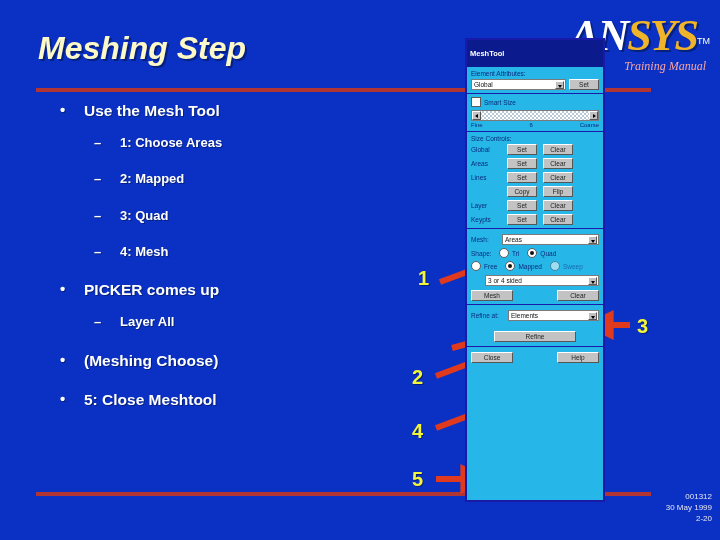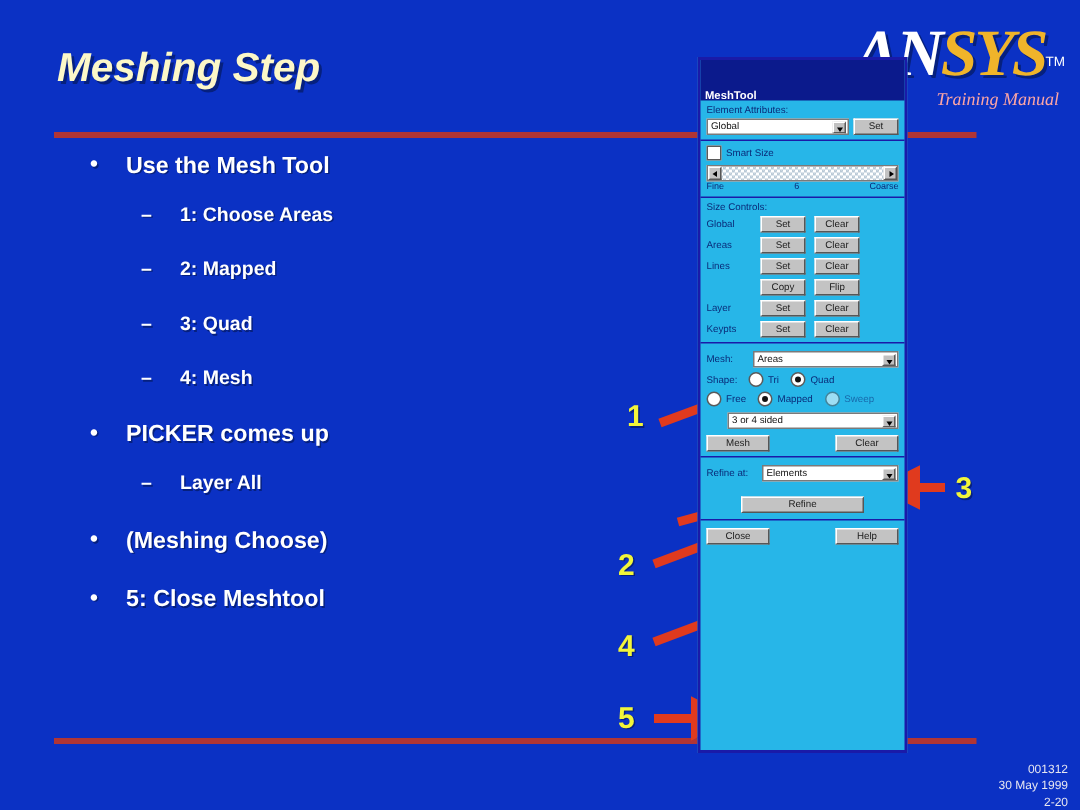--- a/index.html
+++ b/index.html
@@ -7,21 +7,21 @@
     width:720px;height:540px;overflow:hidden;
     background:#0b31c4;
     font-family:"Liberation Sans", sans-serif;
     position:relative;
   }
   .slide{position:absolute;inset:0;background:#0b31c4;}
 
   
   .title{
     position:absolute;left:38px;top:30px;
-    font-size:27px;font-weight:bold;font-style:italic;
+    font-size:32px;font-weight:bold;font-style:italic;
     color:#fcf8c8;letter-spacing:0px;
     text-shadow:2px 2px 0 #06207e;
     white-space:nowrap;
   }
 
   
   .rule{position:absolute;left:36px;width:615px;height:4px;background:#b03535;}
   .rule.top{top:88px;}
   .rule.bottom{top:492px;}
 
@@ -52,36 +52,36 @@
   .sidetitle{
     position:absolute;right:-2px;top:96px;
     width:360px;height:24px;
     transform:rotate(90deg);transform-origin:right top;
     right:26px;
     font-size:13.5px;font-weight:bold;font-style:italic;color:#ffffff;
     white-space:nowrap;text-shadow:1px 1px 0 #06207e;
   }
 
   
-  .footer{position:absolute;right:8px;top:508px;text-align:right;
+  .footer{position:absolute;right:8px;top:492px;text-align:right;
     font-size:8px;color:#e6e6f0;line-height:1.35;font-family:"Liberation Sans",sans-serif;}
 
   
   .callout{position:absolute;color:#f2f53a;font-size:20px;font-weight:bold;
     text-shadow:1px 1px 0 #06207e;}
 
   
   .dlg{
     position:absolute;left:465px;top:38px;width:140px;height:464px;
     background:#27b6e8;border:2px solid #1a1aa8;
     box-sizing:border-box;
     font-family:"Liberation Sans",sans-serif;
   }
   .dlg .tbar{height:27px;background:#0b1a8c;color:#fff;font-size:7.5px;
-    font-weight:bold;padding:19px 0 0 3px;box-sizing:border-box;}
+    font-weight:bold;padding:9px 0 0 3px;box-sizing:border-box;}
   .sec{border-bottom:1px solid #1a1aa8;padding:3px 4px;box-sizing:border-box;}
   .lbl{font-size:6.5px;color:#0a2c7a;}
   .row{display:flex;align-items:center;gap:3px;margin-top:2px;}
   .combo{flex:1;height:11px;background:#fff;border:1px solid #7a7a7a;
     position:relative;font-size:6.5px;color:#111;padding:1px 12px 0 2px;
     box-sizing:border-box;overflow:hidden;white-space:nowrap;}
   .combo .arw{position:absolute;right:1px;top:1px;width:9px;height:8px;
     background:#c0c0c0;border:1px solid #fff;border-right-color:#5a5a5a;
     border-bottom-color:#5a5a5a;box-sizing:border-box;}
   .combo .arw:after{content:"";position:absolute;left:2px;top:3px;

